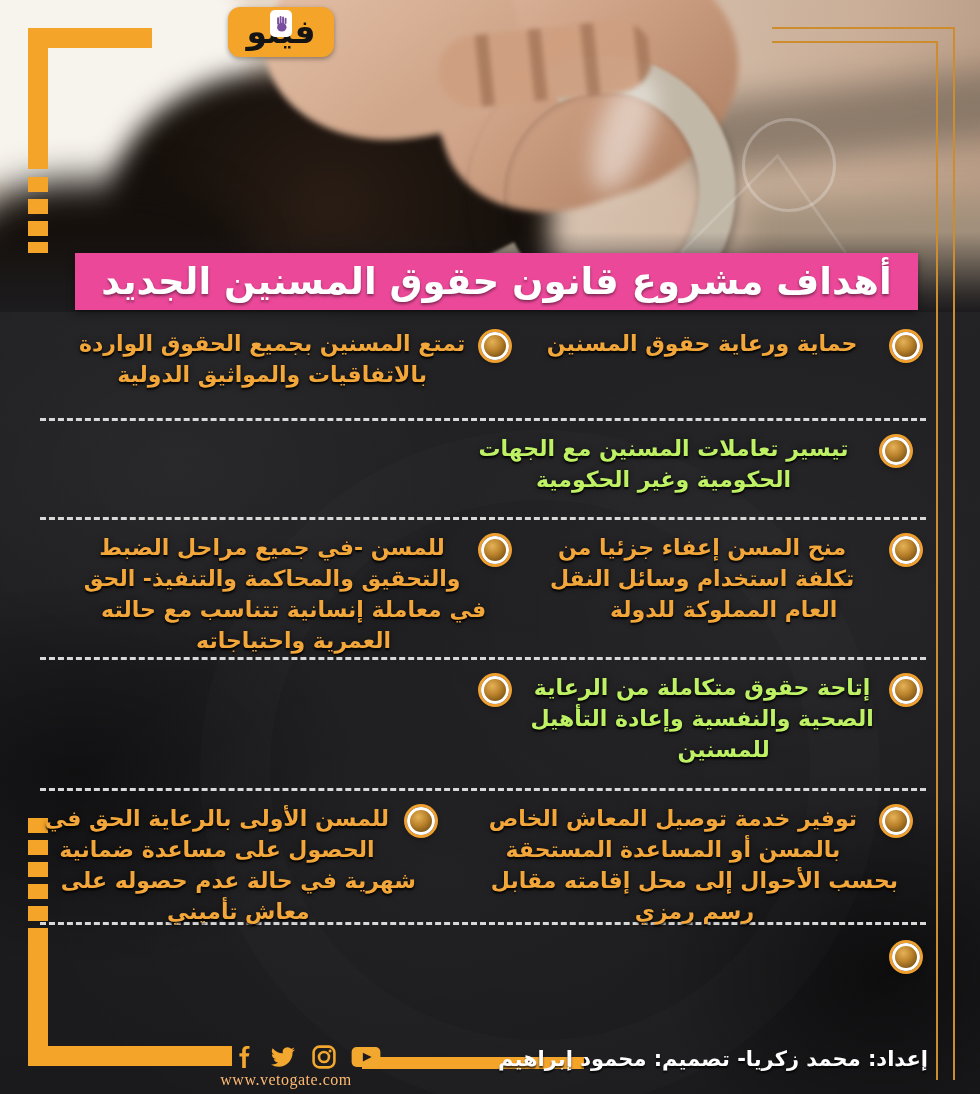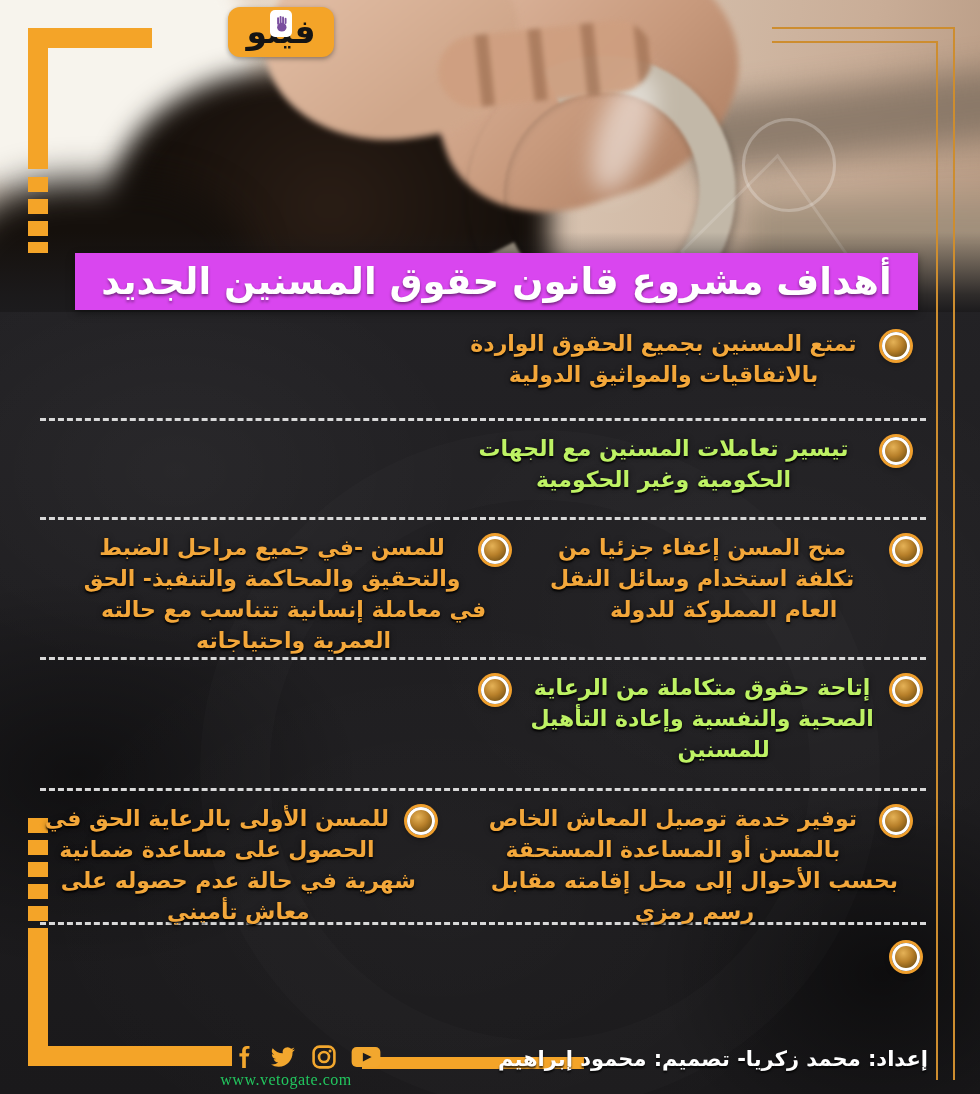--- a/index.html
+++ b/index.html
@@ -50,21 +50,21 @@
   .ofill{position:absolute;background:#f4a428;z-index:4;}
   .tl-h{left:28px;top:28px;width:124px;height:20px;}
   .tl-v{left:28px;top:28px;width:20px;height:141px;}
   .dashsq{position:absolute;left:28px;width:20px;height:15px;background:#f4a428;z-index:4;}
   .bl-v{left:28px;top:928px;width:20px;height:118px;}
   .bl-h{left:28px;top:1046px;width:204px;height:20px;}
   .bar2{left:362px;top:1057px;width:222px;height:12px;}
   .tr-outer{position:absolute;left:772px;top:27px;width:181px;height:1051px;border-top:2px solid #cd8d2f;border-right:2px solid #cd8d2f;z-index:4;}
   .tr-inner{position:absolute;left:772px;top:41px;width:164px;height:1037px;border-top:2px solid #cd8d2f;border-right:2px solid #cd8d2f;z-index:4;}
   
-  .banner{position:absolute;left:75px;top:253px;width:843px;height:57px;background:#d946ef;z-index:5;
+  .banner{position:absolute;left:75px;top:253px;width:843px;height:57px;background:#ec4899;z-index:5;
     display:flex;align-items:center;justify-content:center;box-shadow:0 3px 8px rgba(0,0,0,.4);}
   .banner-title{color:#fff;font-size:37px;font-weight:bold;text-shadow:0 2px 3px rgba(0,0,0,.45);white-space:nowrap;}
   
   .goals{position:absolute;left:40px;top:318px;width:886px;z-index:5;}
   .row{display:flex;box-sizing:border-box;}
   .row.sep{border-bottom:3px dashed #d8d8d8;}
   .r1{height:103px;padding-top:10px;}
   .r2{height:99px;padding-top:12px;}
   .r3{height:140px;padding-top:12px;}
   .r4{height:131px;padding-top:12px;}
@@ -76,21 +76,21 @@
   .bullet{float:right;width:22px;height:22px;border-radius:50%;margin-left:13px;margin-top:4px;margin-right:2px;
     background:radial-gradient(circle at 38% 32%, #e5b257 0%, #b8802a 45%, #6d4c12 90%);
     border:3px solid #ffffff;box-shadow:0 0 0 3px #ef9f2d, 0 3px 6px rgba(0,0,0,.6);}
   .goal-text{display:block;font-size:22px;font-weight:bold;line-height:31px;text-align:center;
     text-shadow:0 2px 2px rgba(0,0,0,.9), 0 0 6px rgba(0,0,0,.45);}
   .tone-yellow{color:#f3a73a;}
   .tone-white{color:#bef264;}
   
   .social{position:absolute;left:233px;top:1044px;display:flex;gap:14px;align-items:center;direction:ltr;z-index:6;}
   .social svg{display:block;}
-  .site{position:absolute;left:168px;top:1071px;width:236px;text-align:center;color:#22c55e;font-family:"Liberation Serif",serif;font-size:16px;z-index:6;letter-spacing:.5px;}
+  .site{position:absolute;left:168px;top:1071px;width:236px;text-align:center;color:#fdba74;font-family:"Liberation Serif",serif;font-size:16px;z-index:6;letter-spacing:.5px;}
   .credits{position:absolute;right:52px;top:1047px;color:#fff;font-size:21px;font-weight:bold;z-index:6;text-shadow:0 2px 2px rgba(0,0,0,.8);}
 </style>
 </head>
 <body>
 
 <div class="bg-texture"></div>
 <div class="wm-ring"></div>
 
 <div class="photo">
   <div class="sleeve"></div>
@@ -140,20 +140,24 @@
 <div class="tr-outer"></div>
 <div class="tr-inner"></div>
 
 <div class="banner">
   <span class="banner-title">أهداف مشروع قانون حقوق المسنين الجديد</span>
 </div>
 
 <div class="goals">
 
   <div class="row r1 sep">
+    <div class="cell rcol">
+      <span class="bullet"></span>
+      <span class="goal-text tone-yellow">حماية ورعاية حقوق المسنين</span>
+    </div>
     <div class="cell lcol">
       <span class="bullet"></span>
       <span class="goal-text tone-yellow">تمتع المسنين بجميع الحقوق الواردة بالاتفاقيات والمواثيق الدولية</span>
     </div>
   </div>
 
   <div class="row r2 sep">
     <div class="cell lcol">
       <span class="bullet"></span>
       <span class="goal-text tone-white">تيسير تعاملات المسنين مع الجهات الحكومية وغير الحكومية</span>

